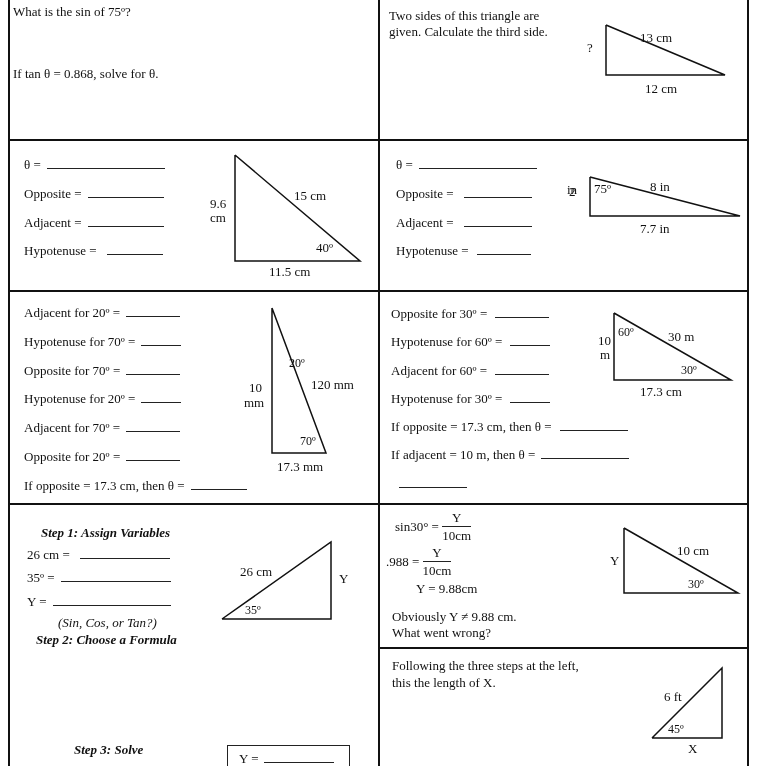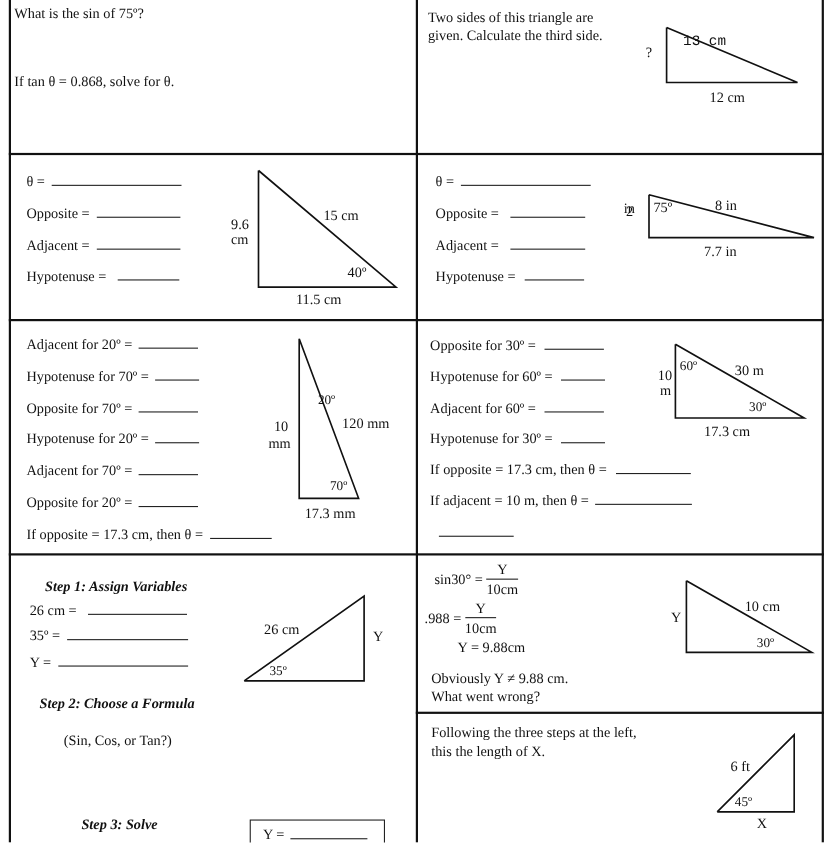--- a/index.html
+++ b/index.html
@@ -35,21 +35,21 @@
   <div class="abs" style="left:13px; top:67px;">If tan θ = 0.868, solve for θ.</div>
 </div>
 
 <div>
   <div class="abs" style="left:389px; top:9px;">Two sides of this triangle are</div>
   <div class="abs" style="left:389px; top:25px;">given. Calculate the third side.</div>
   <svg style="left:0; top:0;" width="764" height="140">
     <polyline points="606,25 606,75 725,75 606,25" fill="none" stroke="#111" stroke-width="1.5"></polyline>
   </svg>
   <div class="abs" style="left:587px; top:41px;">?</div>
-  <div class="abs" style="left:621px; top:31px;font-family:Liberation Mono, monospace;">13 cm</div>
+  <div class="abs" style="left:640px; top:31px;">13 cm</div>
   <div class="abs" style="left:645px; top:82px;">12 cm</div>
 </div>
 
 <div>
   <div class="abs" style="left:24px; top:158px;"><span>θ =</span><span class="blank" style="width:118px;"></span></div>
   <div class="abs" style="left:24px; top:187px;"><span>Opposite =</span><span class="blank" style="width:76px;"></span></div>
   <div class="abs" style="left:24px; top:216px;"><span>Adjacent =</span><span class="blank" style="width:76px;"></span></div>
   <div class="abs" style="left:24px; top:244px;"><span>Hypotenuse =</span><span class="blank" style="width:56px; margin-left:10px;"></span></div>
   <svg style="left:0; top:0;" width="764" height="300">
     <polyline points="235,155 235,261 360,261 235,155" fill="none" stroke="#111" stroke-width="1.5"></polyline>
@@ -119,21 +119,21 @@
   <div class="abs" style="left:27px; top:548px;"><span>26 cm =</span><span class="blank" style="width:90px; margin-left:10px;"></span></div>
   <div class="abs" style="left:27px; top:571px;"><span>35º =</span><span class="blank" style="width:110px;"></span></div>
   <div class="abs" style="left:27px; top:595px;"><span>Y =</span><span class="blank" style="width:118px;"></span></div>
   <svg style="left:0; top:0;" width="764" height="766">
     <polyline points="222,619 331,542 331,619 222,619" fill="none" stroke="#111" stroke-width="1.5"></polyline>
   </svg>
   <div class="abs" style="left:240px; top:565px;">26 cm</div>
   <div class="abs" style="left:339px; top:572px;">Y</div>
   <div class="abs" style="left:245px; top:604px; font-size:12px;">35º</div>
   <div class="abs italic-bold" style="left:36px; top:633px;">Step 2: Choose a Formula</div>
-  <div class="abs" style="left:58px; top:666px;">(Sin, Cos, or Tan?)</div>
+  <div class="abs" style="left:58px; top:616px;font-style:italic;">(Sin, Cos, or Tan?)</div>
   <div class="abs italic-bold" style="left:74px; top:743px;">Step 3: Solve</div>
   <div class="boxed" style="left:227px; top:745px; width:121px; height:30px;">
     <div class="abs" style="left:11px; top:6px;"><span>Y =</span><span class="blank" style="width:70px; margin-left:5px;"></span></div>
   </div>
 </div>
 
 <div>
   <div class="abs" style="left:395px; top:511px;">
     <span style="vertical-align:middle;">sin30° =</span>
     <span class="frac"><span class="num">Y</span><span class="den">10cm</span></span>

